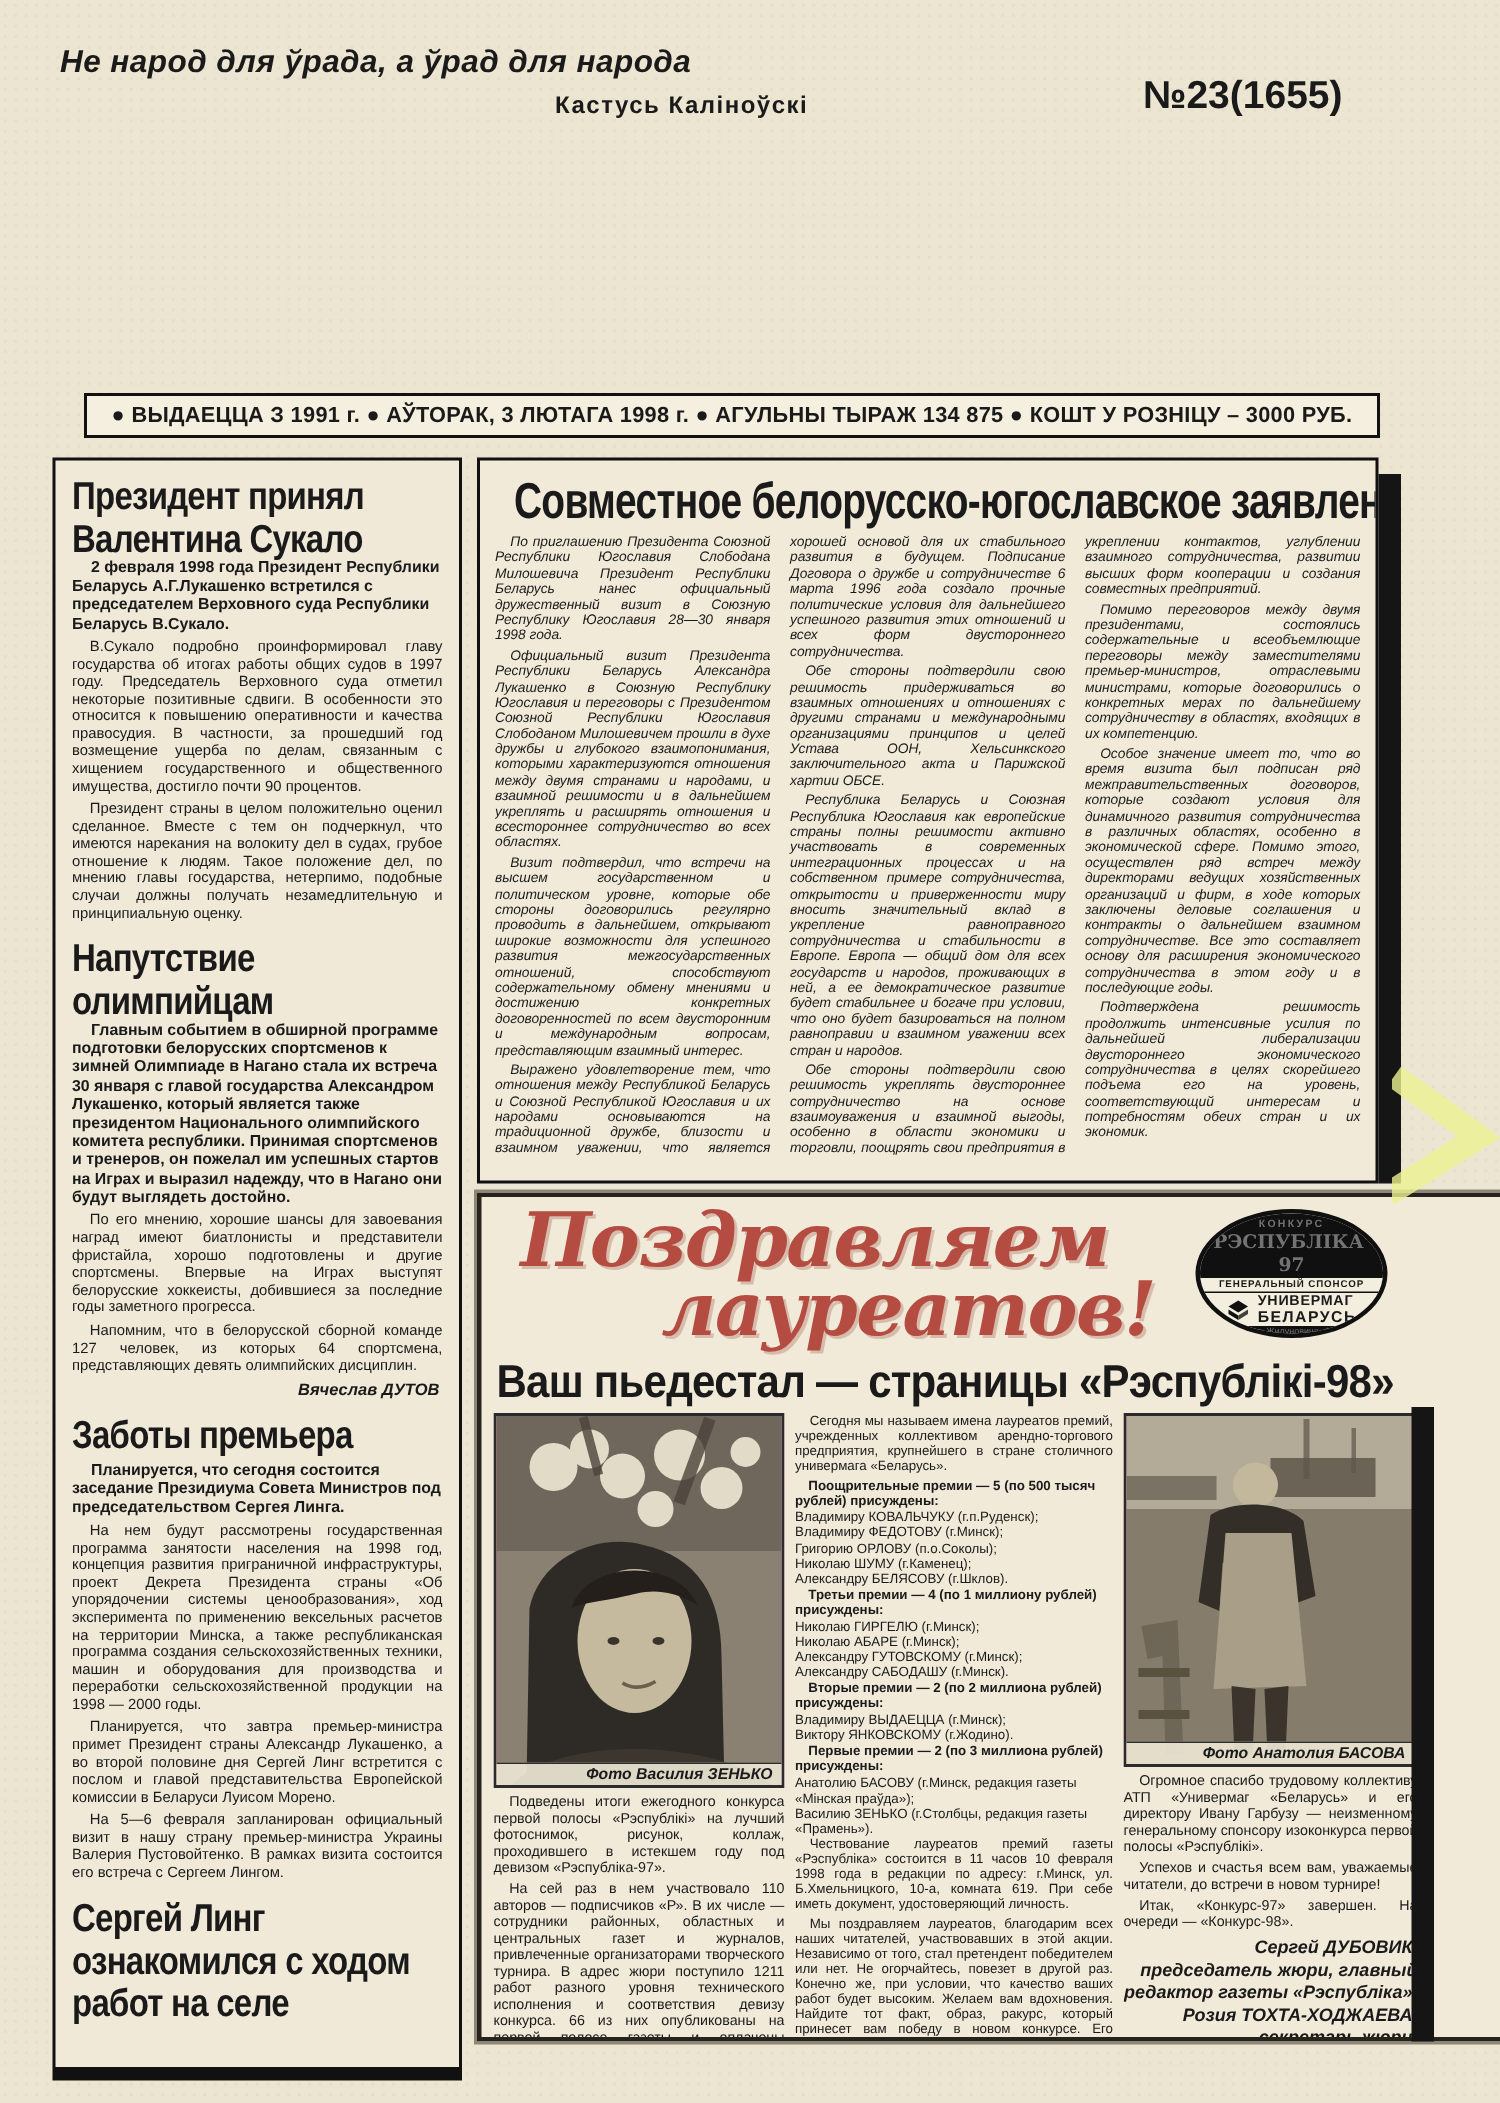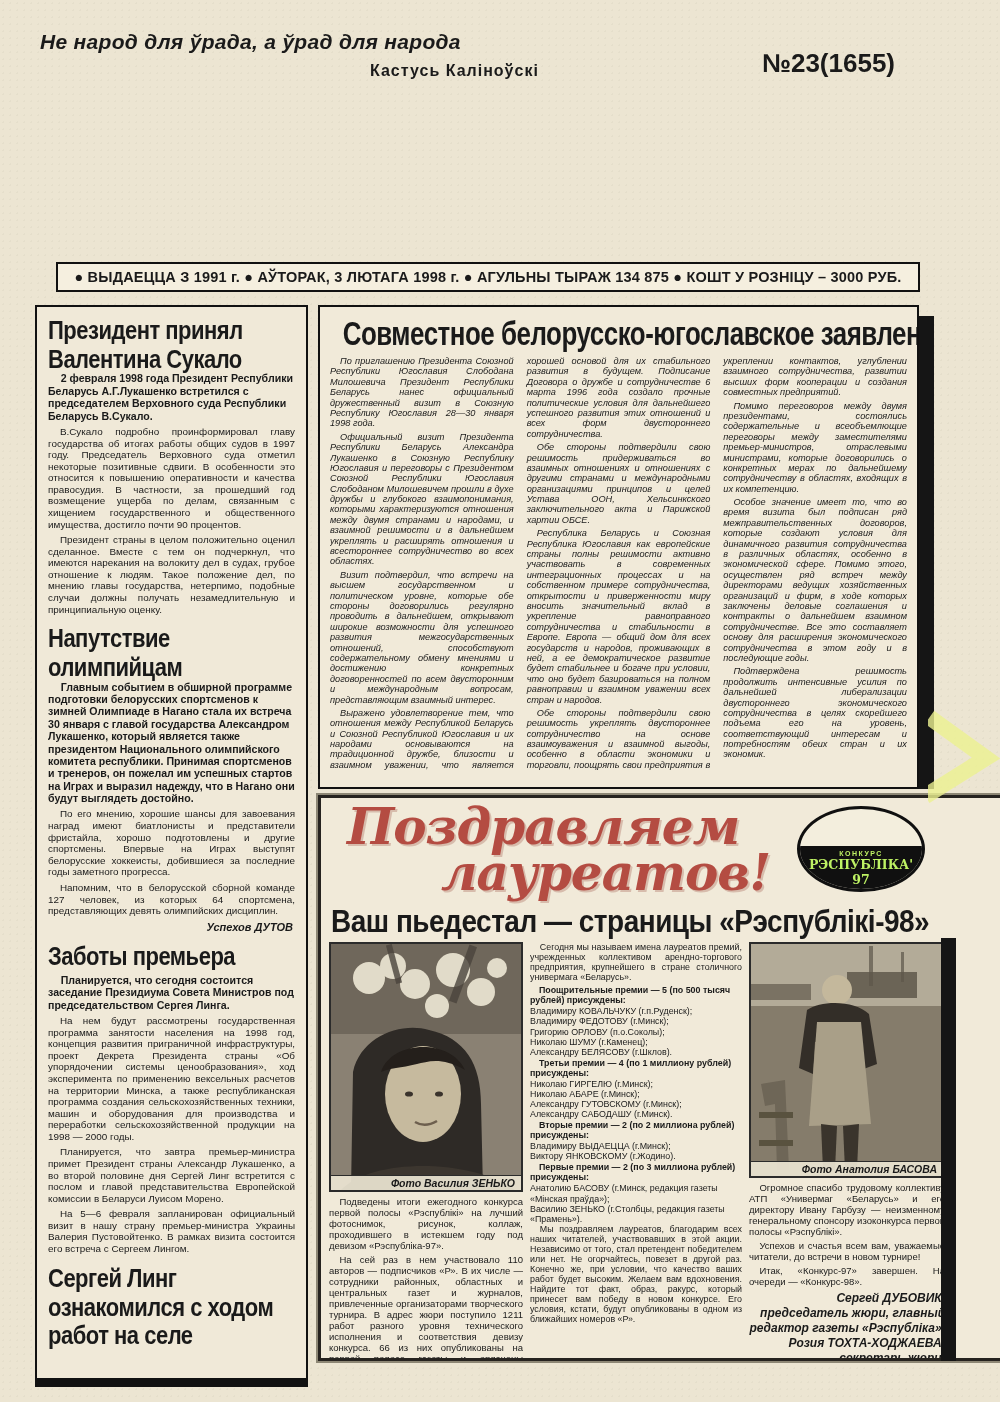--- a/index.html
+++ b/index.html
@@ -46,21 +46,21 @@
     outline:2px solid #8d8775;background:#f1ead9;padding:6px 8px;box-sizing:border-box;overflow:hidden;}
   .laur-shadow{position:absolute;left:941px;top:938px;width:15px;height:423px;background:#151515;}
   .laur-head{position:relative;height:98px;}
   .laur-title-1,.laur-title-2{font-family:"DejaVu Serif",serif;font-weight:bold;font-style:italic;
     font-size:50px;line-height:.92;color:#b44c42;letter-spacing:-1px;text-shadow:2px 2px 0 rgba(140,50,40,.25);}
   .laur-title-1{margin-left:18px;}
   .laur-title-2{margin-left:112px;}
   
   .badge{position:absolute;right:76px;top:2px;width:128px;height:86px;border:3px solid #101010;
     border-radius:50%;background:#f3eedd;overflow:hidden;text-align:center;box-sizing:border-box;}
-  .badge .row-black{background:#101010;color:#bef264;margin-top:37px;}
+  .badge .row-black{background:#101010;color:#737373;}
   .badge .b1{font-size:7px;font-weight:bold;letter-spacing:1.5px;padding-top:4px;}
   .badge .b2{font-family:"DejaVu Serif",serif;font-size:12.5px;font-weight:bold;padding-bottom:2px;}
   .badge .b3{font-size:6.5px;font-weight:bold;letter-spacing:.6px;padding:1px 0;border-bottom:1px solid #101010;}
   .badge .store{display:flex;align-items:center;justify-content:center;gap:4px;padding:1px 0;}
   .badge .store-lines{text-align:left;line-height:1;}
   .badge .s1{font-size:9.5px;font-weight:bold;letter-spacing:.5px;}
   .badge .s2{font-size:10.5px;font-weight:bold;letter-spacing:1px;}
   .badge .b4{font-size:6px;line-height:1.15;padding-top:1px;}
   .laur-subhead{font-size:28px;font-weight:bold;letter-spacing:-.5px;white-space:nowrap;margin:2px 0 6px 2px;
     transform:scaleY(1.1);transform-origin:top left;}
@@ -98,21 +98,21 @@
   <aside class="left-box">
     <div class="lc-title first">Президент принял Валентина Сукало</div>
     <p class="lead">2 февраля 1998 года Президент Республики Беларусь А.Г.Лукашенко встретился с председателем Верховного суда Республики Беларусь В.Сукало.</p>
     <p>В.Сукало подробно проинформировал главу государства об итогах работы общих судов в 1997 году. Председатель Верховного суда отметил некоторые позитивные сдвиги. В особенности это относится к повышению оперативности и качества правосудия. В частности, за прошедший год возмещение ущерба по делам, связанным с хищением государственного и общественного имущества, достигло почти 90 процентов.</p>
     <p>Президент страны в целом положительно оценил сделанное. Вместе с тем он подчеркнул, что имеются нарекания на волокиту дел в судах, грубое отношение к людям. Такое положение дел, по мнению главы государства, нетерпимо, подобные случаи должны получать незамедлительную и принципиальную оценку.</p>
 
     <div class="lc-title">Напутствие олимпийцам</div>
     <p class="lead">Главным событием в обширной программе подготовки белорусских спортсменов к зимней Олимпиаде в Нагано стала их встреча 30 января с главой государства Александром Лукашенко, который является также президентом Национального олимпийского комитета республики. Принимая спортсменов и тренеров, он пожелал им успешных стартов на Играх и выразил надежду, что в Нагано они будут выглядеть достойно.</p>
     <p>По его мнению, хорошие шансы для завоевания наград имеют биатлонисты и представители фристайла, хорошо подготовлены и другие спортсмены. Впервые на Играх выступят белорусские хоккеисты, добившиеся за последние годы заметного прогресса.</p>
     <p>Напомним, что в белорусской сборной команде 127 человек, из которых 64 спортсмена, представляющих девять олимпийских дисциплин.</p>
-    <div class="byline">Успехов ДУТОВ</div>
+    <div class="byline">Вячеслав ДУТОВ</div>
 
     <div class="lc-title">Заботы премьера</div>
     <p class="lead">Планируется, что сегодня состоится заседание Президиума Совета Министров под председательством Сергея Линга.</p>
     <p>На нем будут рассмотрены государственная программа занятости населения на 1998 год, концепция развития приграничной инфраструктуры, проект Декрета Президента страны «Об упорядочении системы ценообразования», ход эксперимента по применению вексельных расчетов на территории Минска, а также республиканская программа создания сельскохозяйственных техники, машин и оборудования для производства и переработки сельскохозяйственной продукции на 1998 — 2000 годы.</p>
     <p>Планируется, что завтра премьер-министра примет Президент страны Александр Лукашенко, а во второй половине дня Сергей Линг встретится с послом и главой представительства Европейской комиссии в Беларуси Луисом Морено.</p>
     <p>На 5—6 февраля запланирован официальный визит в нашу страну премьер-министра Украины Валерия Пустовойтенко. В рамках визита состоится его встреча с Сергеем Лингом.</p>
 
     <div class="lc-title">Сергей Линг ознакомился с ходом работ на селе</div>
 
   </aside>
@@ -213,20 +213,21 @@
         <div class="laureate-name">Николаю ГИРГЕЛЮ (г.Минск);</div>
         <div class="laureate-name">Николаю АБАРЕ (г.Минск);</div>
         <div class="laureate-name">Александру ГУТОВСКОМУ (г.Минск);</div>
         <div class="laureate-name">Александру САБОДАШУ (г.Минск).</div>
         <div class="prize-header">Вторые премии — 2 (по 2 миллиона рублей) присуждены:</div>
         <div class="laureate-name">Владимиру ВЫДАЕЦЦА (г.Минск);</div>
         <div class="laureate-name">Виктору ЯНКОВСКОМУ (г.Жодино).</div>
         <div class="prize-header">Первые премии — 2 (по 3 миллиона рублей) присуждены:</div>
         <div class="laureate-name">Анатолию БАСОВУ (г.Минск, редакция газеты «Мінская праўда»);</div>
         <div class="laureate-name">Василию ЗЕНЬКО (г.Столбцы, редакция газеты «Прамень»).</div>
+        <p>Чествование лауреатов премий газеты «Рэспубліка» состоится в 11 часов 10 февраля 1998 года в редакции по адресу: г.Минск, ул. Б.Хмельницкого, 10-а, комната 619. При себе иметь документ, удостоверяющий личность.</p>
         <p>Мы поздравляем лауреатов, благодарим всех наших читателей, участвовавших в этой акции. Независимо от того, стал претендент победителем или нет. Не огорчайтесь, повезет в другой раз. Конечно же, при условии, что качество ваших работ будет высоким. Желаем вам вдохновения. Найдите тот факт, образ, ракурс, который принесет вам победу в новом конкурсе. Его условия, кстати, будут опубликованы в одном из ближайших номеров «Р».</p>
       </div>
 
       <div class="laur-col c3">
         <div class="photo">
           <svg width="192" height="232" viewBox="0 0 192 232">
             <rect width="192" height="232" fill="#8b8272"></rect>
             <rect width="192" height="62" fill="#b3ab98"></rect>
             <rect x="96" y="28" width="70" height="26" fill="#6b6456"></rect>
             <rect x="0" y="40" width="60" height="16" fill="#7a7263"></rect>

